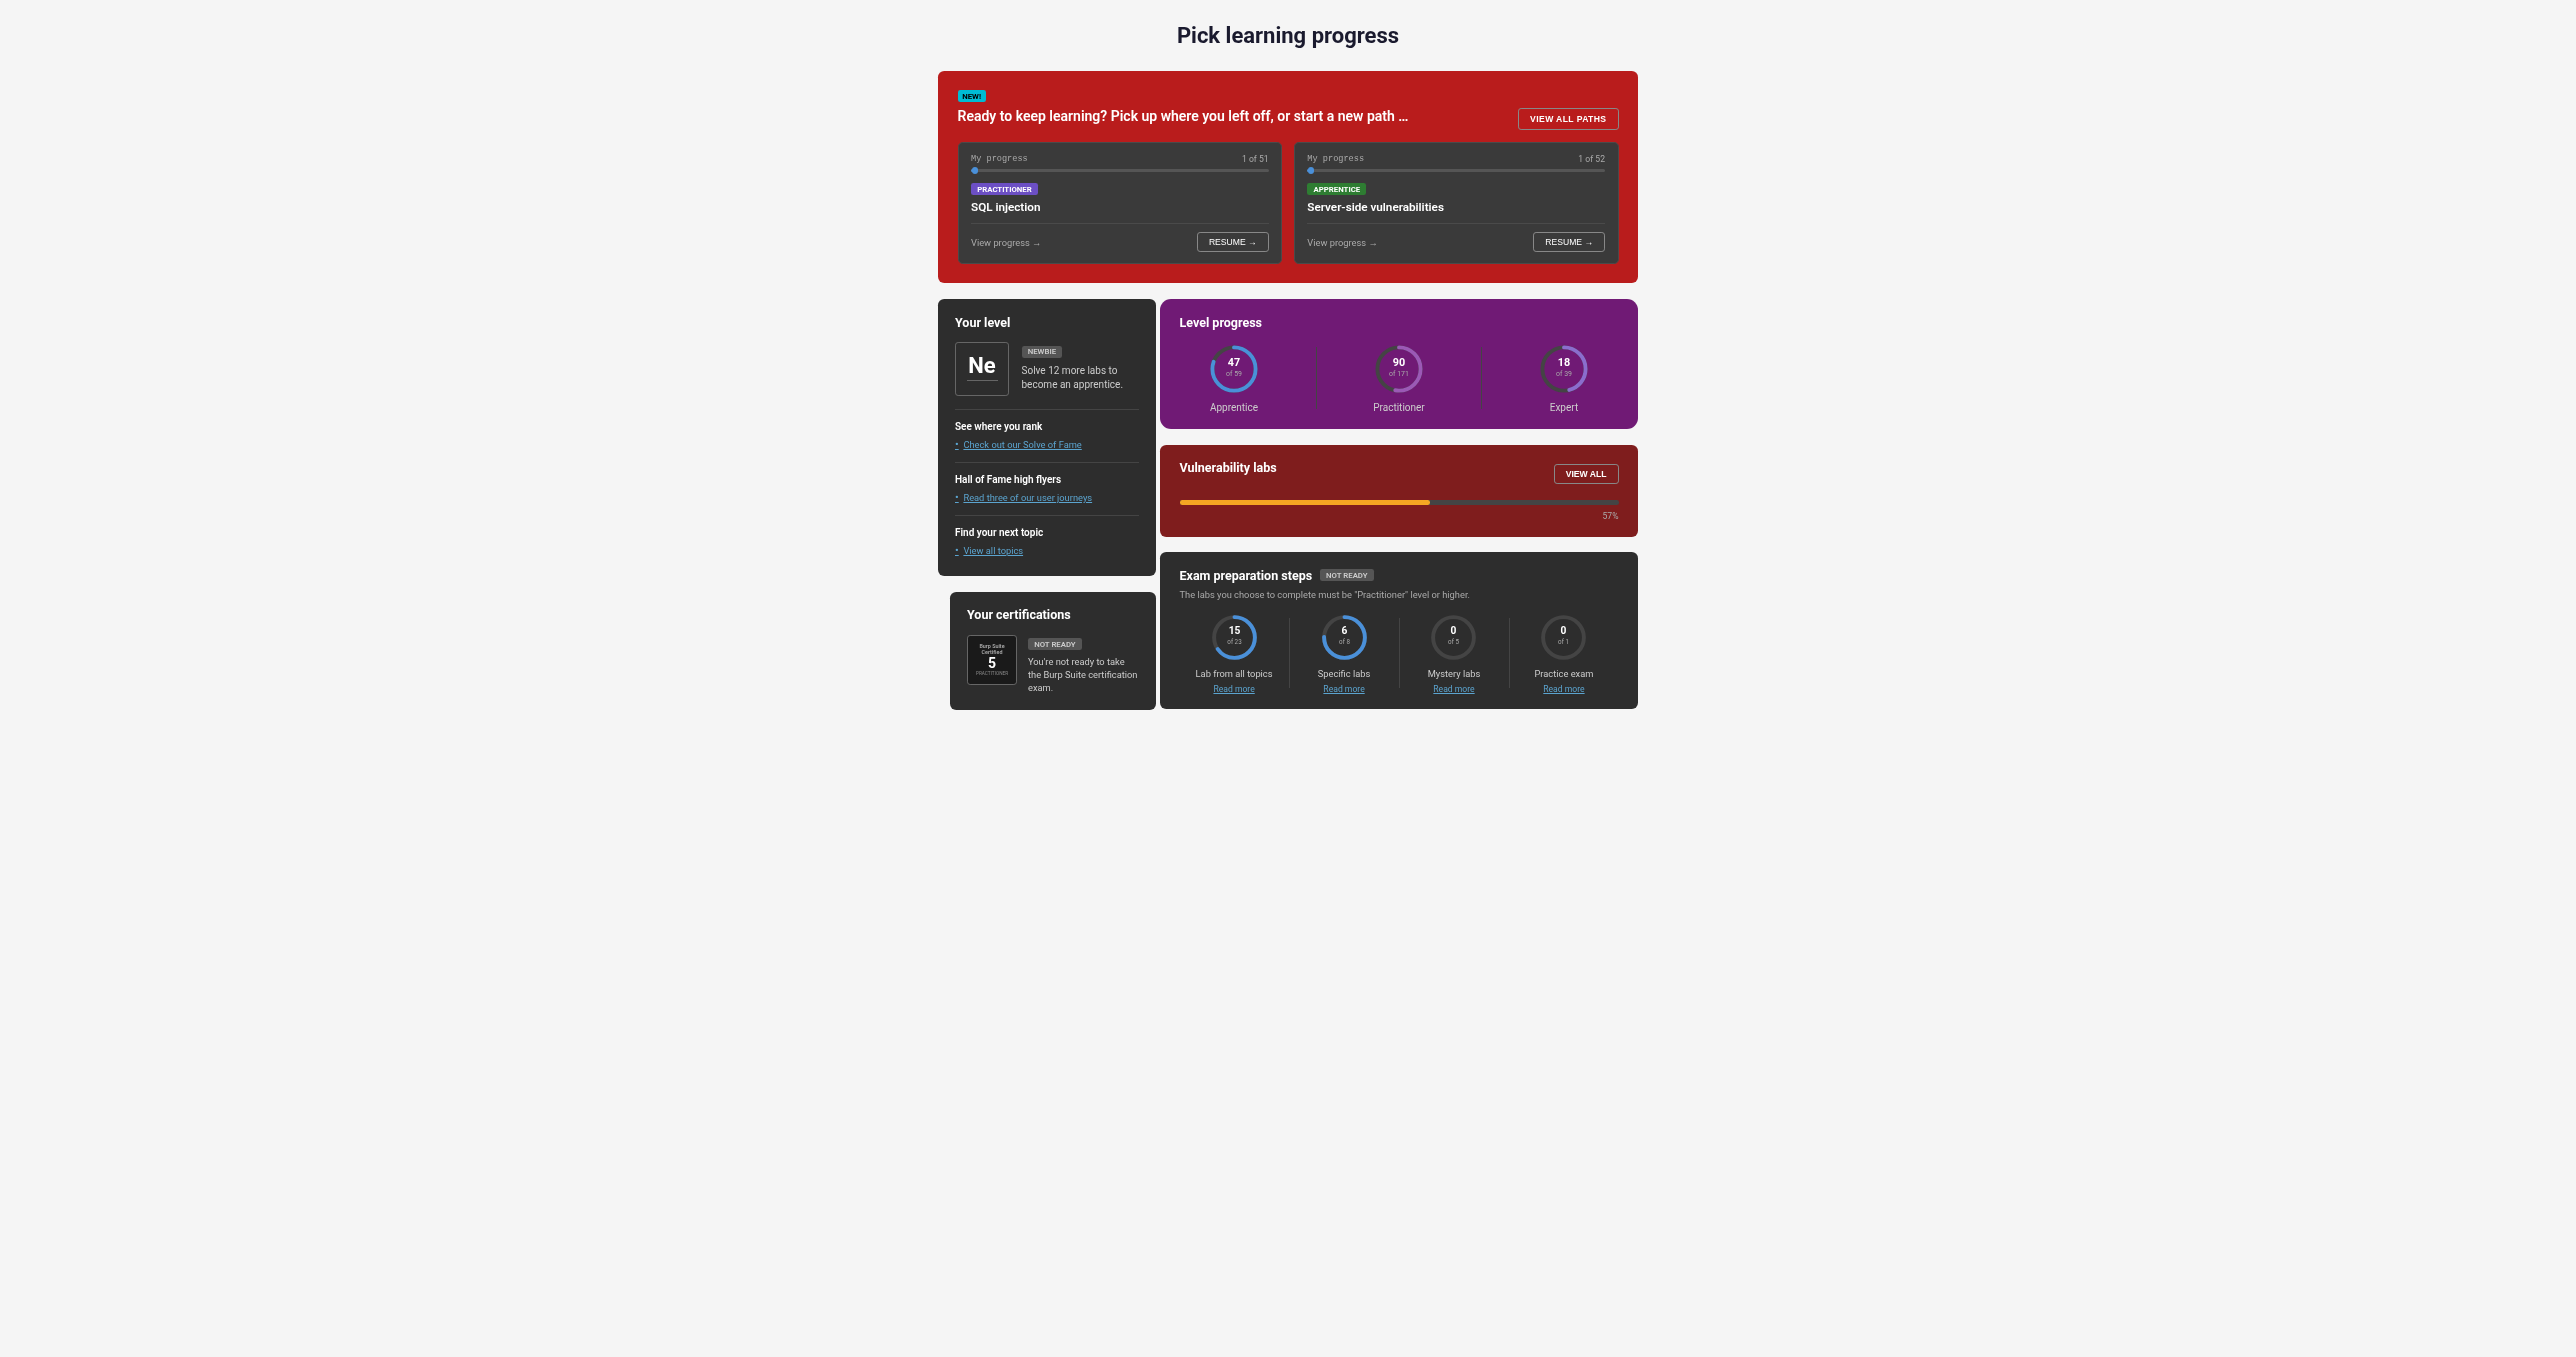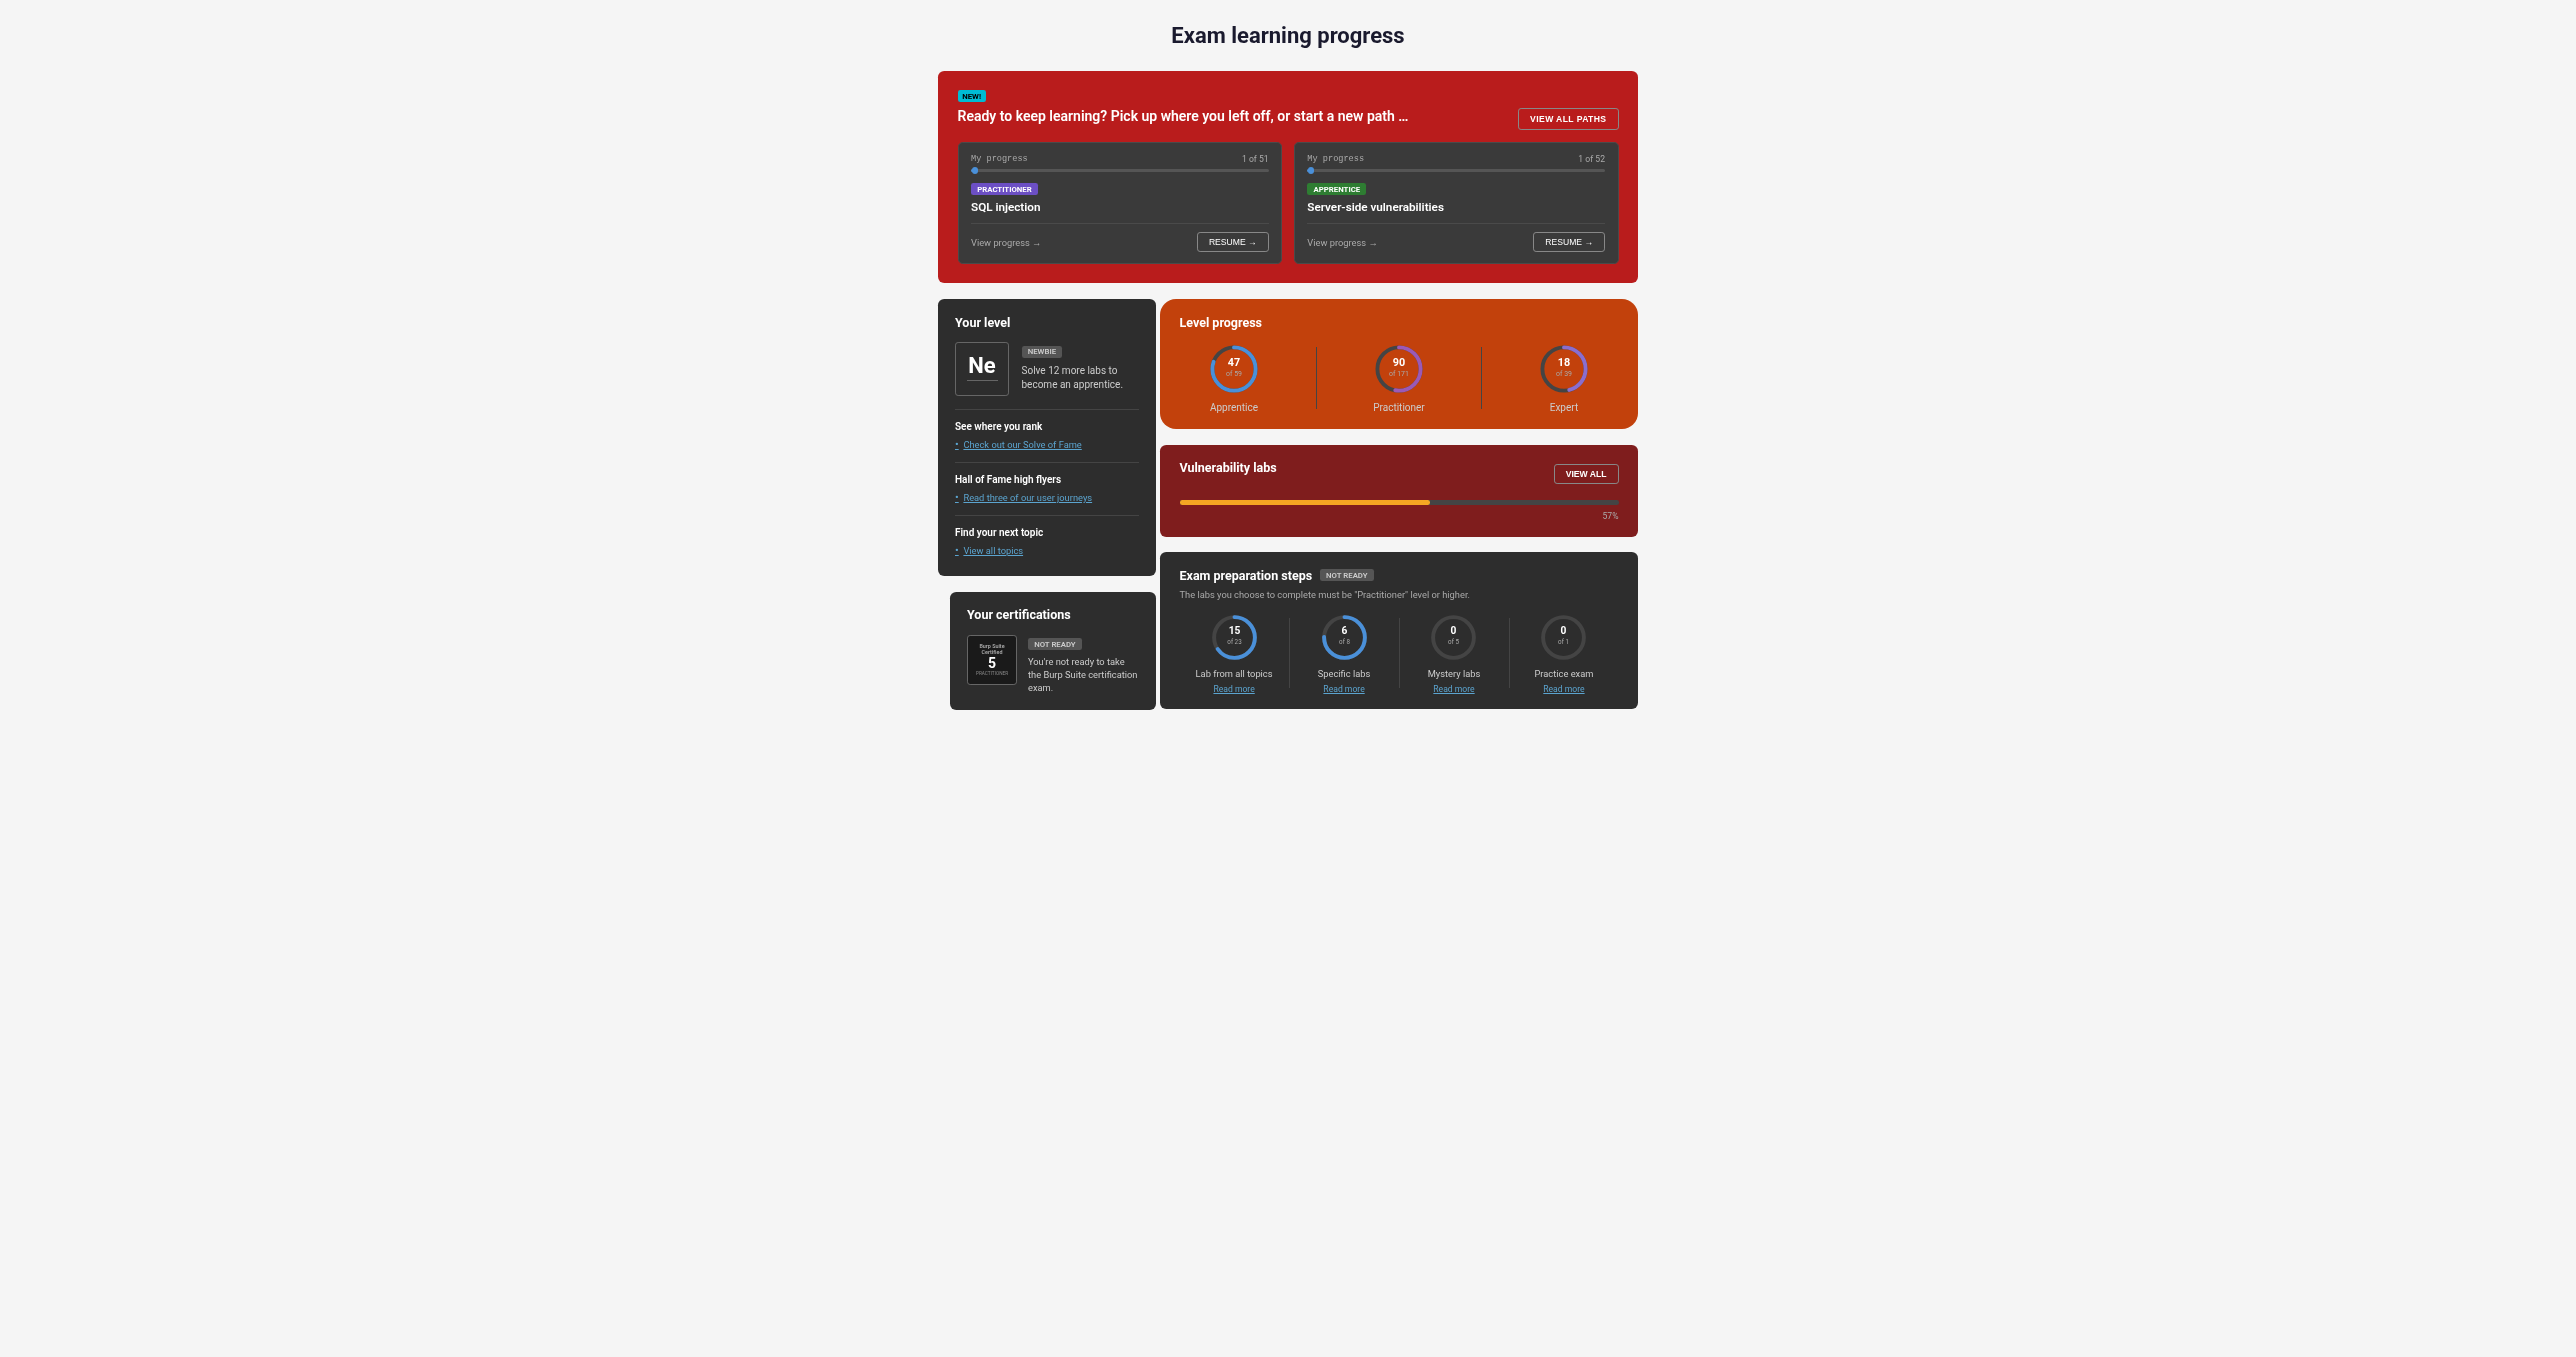--- a/index.html
+++ b/index.html
@@ -327,22 +327,22 @@
       margin-bottom: 4.7px;
     }
     .cert-description {
       font-size: 9.3px;
       color: #ccc;
       line-height: 1.4;
     }
 
     
     .level-progress-card {
-      background: #c2410c;
-      border-radius: 16px;
+      background: #701a75;
+      border-radius: 11px;
       padding: 15.6px 19.5px;
       color: #fff;
     }
     .level-circles {
       display: flex;
       justify-content: space-around;
       align-items: center;
       margin-top: 12.5px;
     }
     .level-circle-item {
@@ -466,21 +466,21 @@
       color: #5ba4cf;
       text-decoration: underline;
       cursor: pointer;
       display: block;
       text-align: center;
     }
   </style>
 </head>
 <body>
 
-<h1 class="page-title">Exam learning progress</h1>
+<h1 class="page-title">Pick learning progress</h1>
 
 <div class="main-container">
 
   <div class="top-card">
     <span class="new-badge">NEW!</span>
     <div class="top-card-header">
       <span class="top-card-title">Ready to keep learning? Pick up where you left off, or start a new path …</span>
       <button class="view-all-paths-btn">VIEW ALL PATHS</button>
     </div>
 

